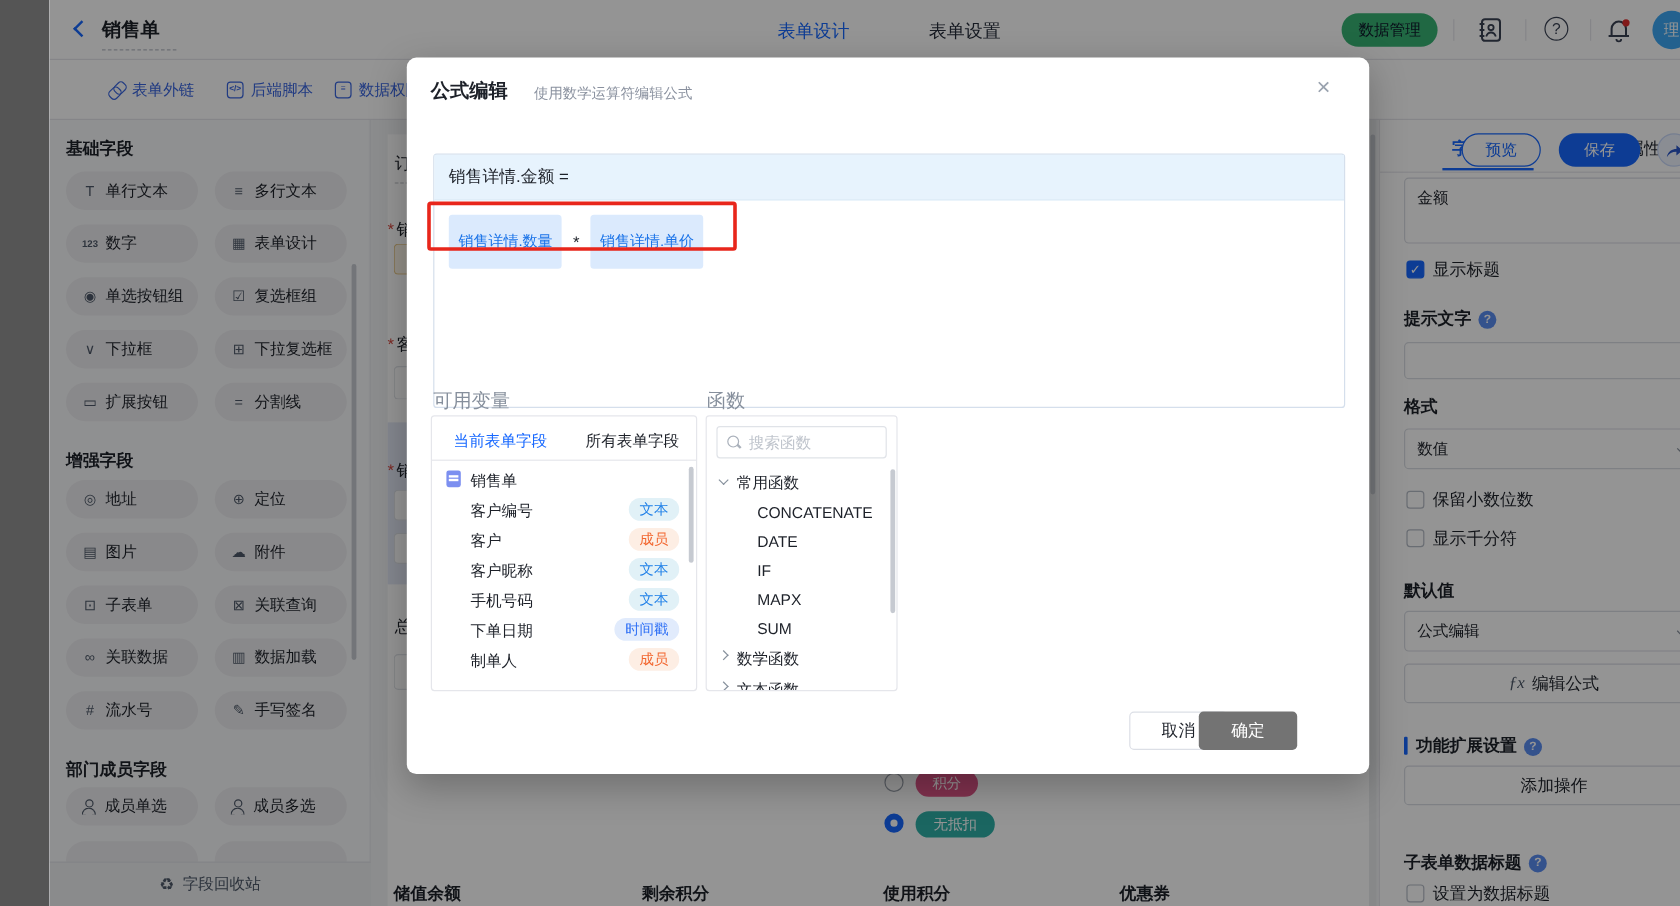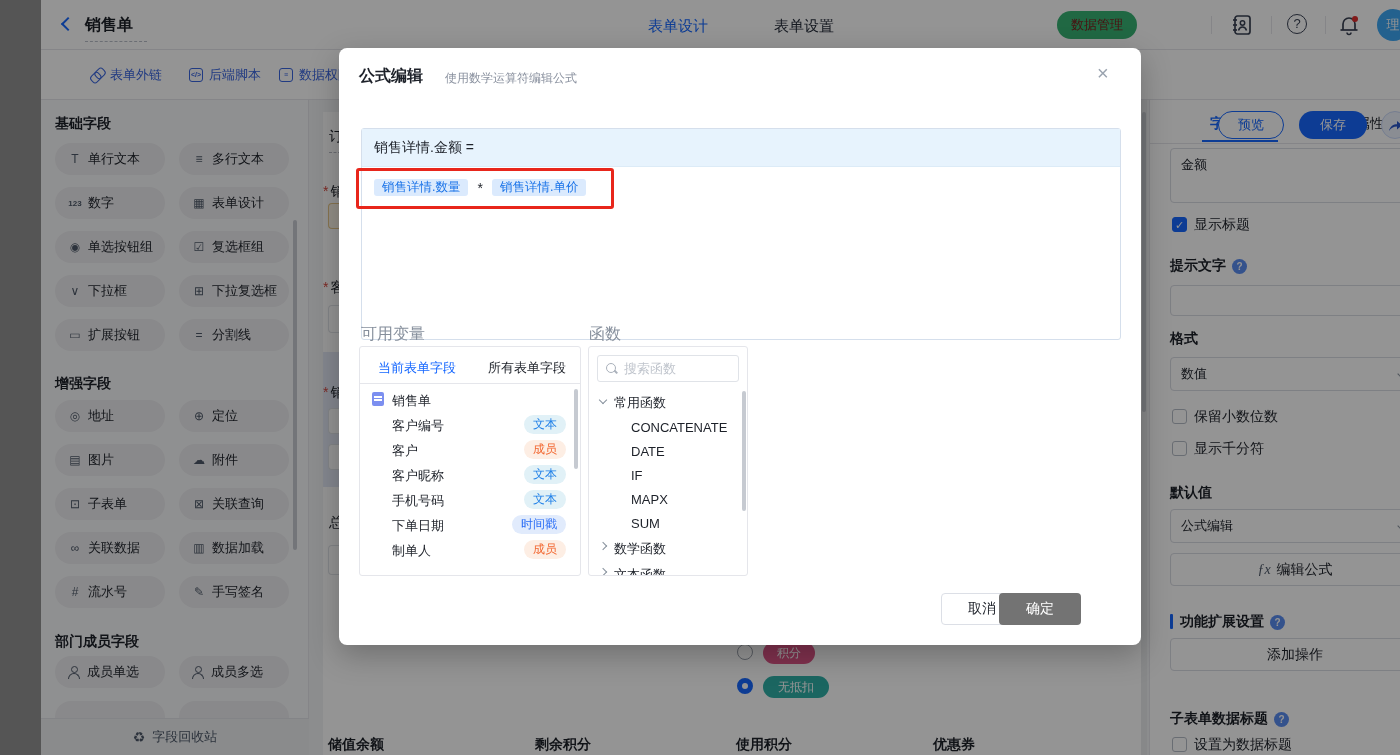--- a/index.html
+++ b/index.html
@@ -66,21 +66,21 @@
   .sec-bar { position:absolute; left:20px; width:3px; height:15px; background:#1768ff; border-radius:1px; }
 
   
   .overlay { position:absolute; inset:0; background:rgba(0,0,0,0.42); z-index:10; }
   .modal { position:absolute; left:298px; top:48px; width:802px; height:597px; background:#fff; border-radius:8px; box-shadow:0 10px 30px rgba(0,0,0,.25); z-index:20; }
   .modal-title { position:absolute; left:20px; top:18px; font-size:16px; font-weight:bold; color:#1d2129; }
   .modal-subtitle { position:absolute; left:106px; top:22px; font-size:12px; color:#8a919f; }
   .modal-close { position:absolute; left:758px; top:14px; font-size:20px; color:#9aa3af; cursor:pointer; }
   .formula-box { position:absolute; left:22px; top:80px; width:760px; height:212px; border:1px solid #d5dfec; border-radius:3px; background:#fff; }
   .formula-head { position:absolute; left:0; top:0; width:100%; height:38px; background:#e7f3fd; border-bottom:1px solid #dcebf7; display:flex; align-items:center; padding-left:12px; font-size:14px; color:#1d2129; }
-  .chip { display:inline-block; background:#dbeafd; color:#1a73e8; font-size:12.5px; border-radius:3px; padding:0 8px; cursor:pointer; }
+  .chip { display:inline-block; background:#dbeafd; color:#1a73e8; font-size:12.5px; border-radius:3px; padding:14px 8px; cursor:pointer; }
   .redbox { position:absolute; left:17px; top:120px; width:258px; height:41px; border:3px solid #e8261b; border-radius:3px; z-index:5; pointer-events:none; }
   .panel-label { position:absolute; font-size:16px; color:#868f9c; }
   .panel { position:absolute; border:1px solid #e5e6eb; border-radius:3px; background:#fff; overflow:hidden; }
   .var-tab { position:absolute; top:12px; font-size:13px; cursor:pointer; }
   .tree-row { position:absolute; font-size:13px; color:#1d2129; white-space:nowrap; cursor:pointer; }
   .type-badge { position:absolute; height:19px; border-radius:10px; font-size:12px; display:flex; align-items:center; justify-content:center; padding:0 9px; }
   .doc-icn { position:absolute; width:12px; height:14px; background:#7c8ff0; border-radius:2px; }
   .doc-icn::after { content:""; position:absolute; left:2px; top:4px; width:8px; height:1.6px; background:#fff; box-shadow:0 3px 0 #fff; }
   .search-box { position:absolute; left:8px; top:8px; width:142px; height:27px; border:1px solid #e0e3e8; border-radius:3px; display:flex; align-items:center; padding-left:8px; gap:6px; }
   .mag { position:relative; width:12px; height:12px; }
@@ -101,21 +101,21 @@
 <body>
 
 <div class="stage">
 
   <div class="topbar">
     <span class="back-chevron"></span>
     <span class="app-title">销售单</span>
     <span class="title-dash"></span>
     <span class="top-tab" style="left:607px;color:#1768ff;">表单设计</span>
     <span class="top-tab" style="left:733px;color:#272e3b;">表单设置</span>
-    <div class="pill-btn" style="left:1016px;top:11px;width:80px;background:#37b374;color:#7f1d1d;">数据管理</div>
+    <div class="pill-btn" style="left:1077px;top:11px;width:80px;background:#37b374;color:#0f172a;">数据管理</div>
     <div class="icon-divider" style="left:1170px;"></div>
     <svg class="abs" style="left:1190px;top:13px;" width="22" height="24" viewBox="0 0 22 24">
       <rect x="4" y="3" width="15" height="18" rx="2.5" fill="none" stroke="#3a4254" stroke-width="1.7"></rect>
       <line x1="2" y1="7" x2="6" y2="7" stroke="#3a4254" stroke-width="1.7"></line>
       <line x1="2" y1="12" x2="6" y2="12" stroke="#3a4254" stroke-width="1.7"></line>
       <line x1="2" y1="17" x2="6" y2="17" stroke="#3a4254" stroke-width="1.7"></line>
       <circle cx="11.5" cy="10" r="2.2" fill="none" stroke="#3a4254" stroke-width="1.5"></circle>
       <path d="M7.5 17.5c.7-2.4 2.3-3.4 4-3.4s3.3 1 4 3.4" fill="none" stroke="#3a4254" stroke-width="1.5"></path>
     </svg>
     <div class="icon-divider" style="left:1230px;"></div>

